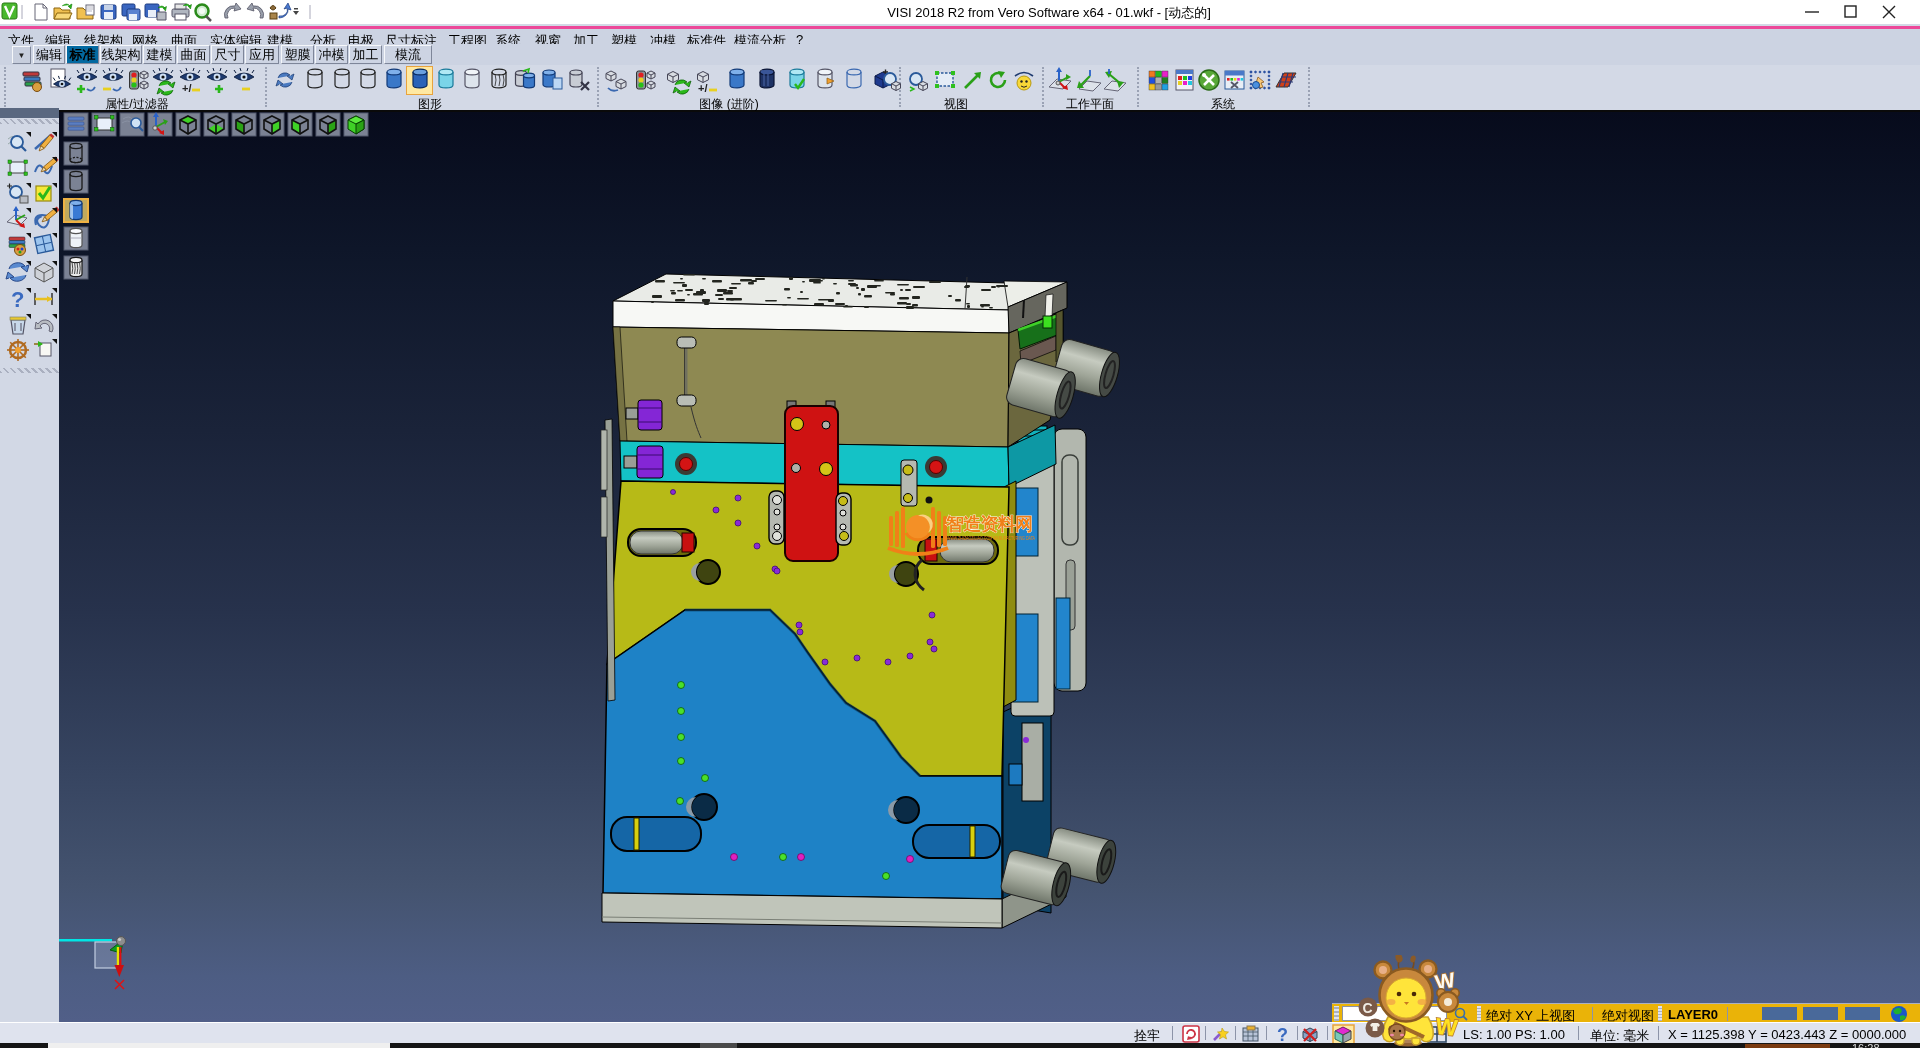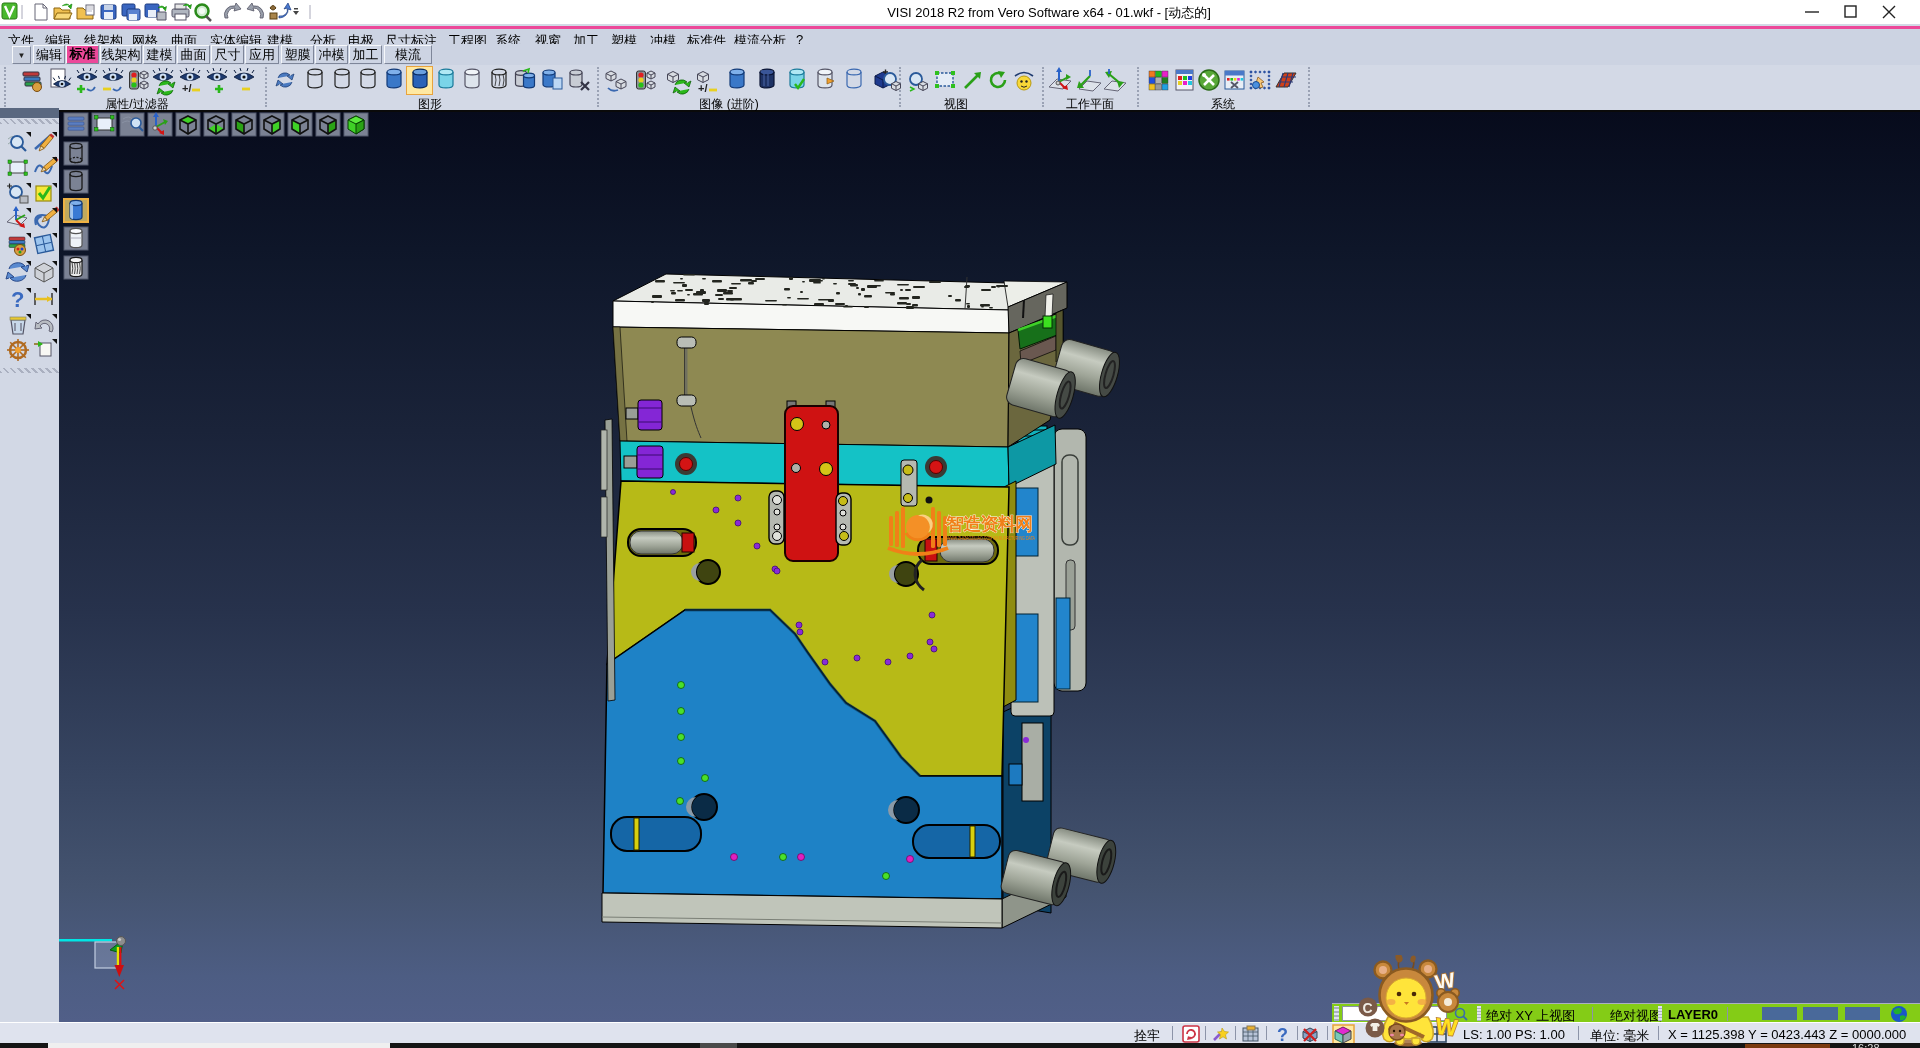--- a/index.html
+++ b/index.html
@@ -8,41 +8,41 @@
 .abs { position:absolute; }
 
 #titlebar { position:absolute; left:0; top:0; width:1920px; height:24px; background:#ffffff; }
 #title-text { position:absolute; left:0; top:4px; width:2098px; text-align:center; font-size:13px; color:#000; }
 
 #menubar { position:absolute; left:0; top:26px; width:1920px; height:20px; background:#ccd3e2; font-size:13px; color:#000; border-top:3px solid #ec4899; }
 #menubar span { position:absolute; top:3px; }
 
 #tabrow { position:absolute; left:0; top:44px; width:1920px; height:21px; background:#ccd3e2; font-size:13px; }
 .tab { position:absolute; top:1px; height:19px; line-height:18px; text-align:center; background:#cdd4e3; border:1px solid; border-color:#f5f7fa #7e8699 #7e8699 #f5f7fa; color:#000; }
-.tab.active { font-weight:bold; background:#ec4899;font-family:Liberation Mono, monospace; }
+.tab.active { font-weight:bold; background:#0369a1; }
 #tabdrop { position:absolute; left:12px; top:2px; width:19px; height:18px; background:#c7cedd; border:1px solid; border-color:#f5f7fa #7e8699 #7e8699 #f5f7fa; text-align:center; font-size:8px; line-height:17px; color:#222; }
 
 #ribbon { position:absolute; left:0; top:65px; width:1920px; height:47px; background:#d3d9e6; border-bottom:2px solid #0a0a0a; }
 .rlabel { position:absolute; top:31px; font-size:12px; color:#000; text-align:left; white-space:nowrap; transform:translateX(-50%); }
 .rsep { position:absolute; top:2px; height:40px; width:0; border-left:2px dotted #9aa2b4; }
 .rhl { position:absolute; background:#ffe9a2; border:1px solid #e8a33d; }
 
 .wc2 { position:absolute; top:58px; color:#6d7486; font-size:12px; }
 
 #leftdock { position:absolute; left:0; top:118px; width:59px; height:904px; background:#d2d8e5; }
 #leftdock .grip { position:absolute; left:0; width:59px; height:5px;
   background:repeating-linear-gradient(45deg,#aab0c0 0 2px,#d2d8e5 2px 5px); }
 #ldtop { position:absolute; left:0; top:108px; width:59px; height:10px; background:#5a6880; }
 
 #viewport { position:absolute; left:59px; top:112px; width:1861px; height:910px;
   background:linear-gradient(180deg,#0c142c 0%,#131d3e 22%,#202c54 45%,#2e3c68 65%,#45548229 80%,#53638e 100%);
 }
 #viewport { background:linear-gradient(180deg,#070b1c 0%,#0e1629 15%,#1a2339 35%,#27324c 55%,#364460 72%,#44536f 85%,#4d5d83 95%,#515f88 100%); }
 
-#rowA { position:absolute; left:1332px; top:1003px; width:588px; height:19px; background:#84cc16; border-top:1px solid #aab0c2; font-size:13px; color:#000; }
+#rowA { position:absolute; left:1332px; top:1003px; width:588px; height:19px; background:#eab308; border-top:1px solid #aab0c2; font-size:13px; color:#000; }
 #rowB { position:absolute; left:0; top:1022px; width:1920px; height:21px; background:#dfe3ee; border-top:1px solid #ffffff; font-size:13px; color:#000; }
 #taskbar { position:absolute; left:0; top:1043px; width:1920px; height:5px; background:#151515; overflow:hidden; }
 .vsep { position:absolute; top:3px; height:14px; width:1px; background:#8c94a8; }
 </style>
 </head>
 <body>
 <div id="page">
 
 <div id="titlebar">
   <div id="title-text">VISI 2018 R2 from Vero Software x64 - 01.wkf - [动态的]</div>
@@ -856,21 +856,21 @@
 <div id="rowA">
   <div style="position:absolute;left:2px;top:2px;width:5px;height:15px;background:repeating-linear-gradient(0deg,#aab0c2 0 2px,#e0e4ee 2px 4px)"></div>
   <div style="position:absolute;left:10px;top:2px;width:105px;height:15px;background:#fff;border:1px solid #8c94a8"></div>
   <svg class="abs" style="left:120px;top:2px" width="18" height="16" viewBox="0 0 18 16">
     <circle cx="8" cy="7" r="4.5" fill="none" stroke="#3a6ea8" stroke-width="1.6"></circle>
     <path d="M11 10 L15 14" stroke="#3a6ea8" stroke-width="1.8"></path>
   </svg>
   <div style="position:absolute;left:145px;top:2px;width:4px;height:15px;background:repeating-linear-gradient(0deg,#aab0c2 0 1px,#e0e4ee 1px 3px)"></div>
   <span style="position:absolute;left:154px;top:3px">绝对 XY 上视图</span>
   <div class="vsep" style="left:260px"></div>
-  <span style="position:absolute;left:278px;top:3px">绝对视图</span>
+  <span style="position:absolute;left:270px;top:3px">绝对视图</span>
   <div style="position:absolute;left:326px;top:2px;width:4px;height:15px;background:repeating-linear-gradient(0deg,#aab0c2 0 1px,#e0e4ee 1px 3px)"></div>
   <span style="position:absolute;left:336px;top:3px;font-weight:bold">LAYER0</span>
   <div class="vsep" style="left:395px"></div>
   <div style="position:absolute;left:430px;top:3px;width:35px;height:13px;background:#49699a"></div>
   <div style="position:absolute;left:471px;top:3px;width:35px;height:13px;background:#49699a"></div>
   <div style="position:absolute;left:513px;top:3px;width:35px;height:13px;background:#49699a"></div>
   <svg class="abs" style="left:558px;top:1px" width="18" height="18" viewBox="0 0 18 18">
     <circle cx="9" cy="9" r="8" fill="#1a57c8"></circle>
     <path d="M3 6 Q6 2 10 3 Q13 5 11 8 Q8 10 5 9 Z M10 11 Q14 9 16 12 Q14 16 10 15 Z" fill="#21b030"></path>
   </svg>

